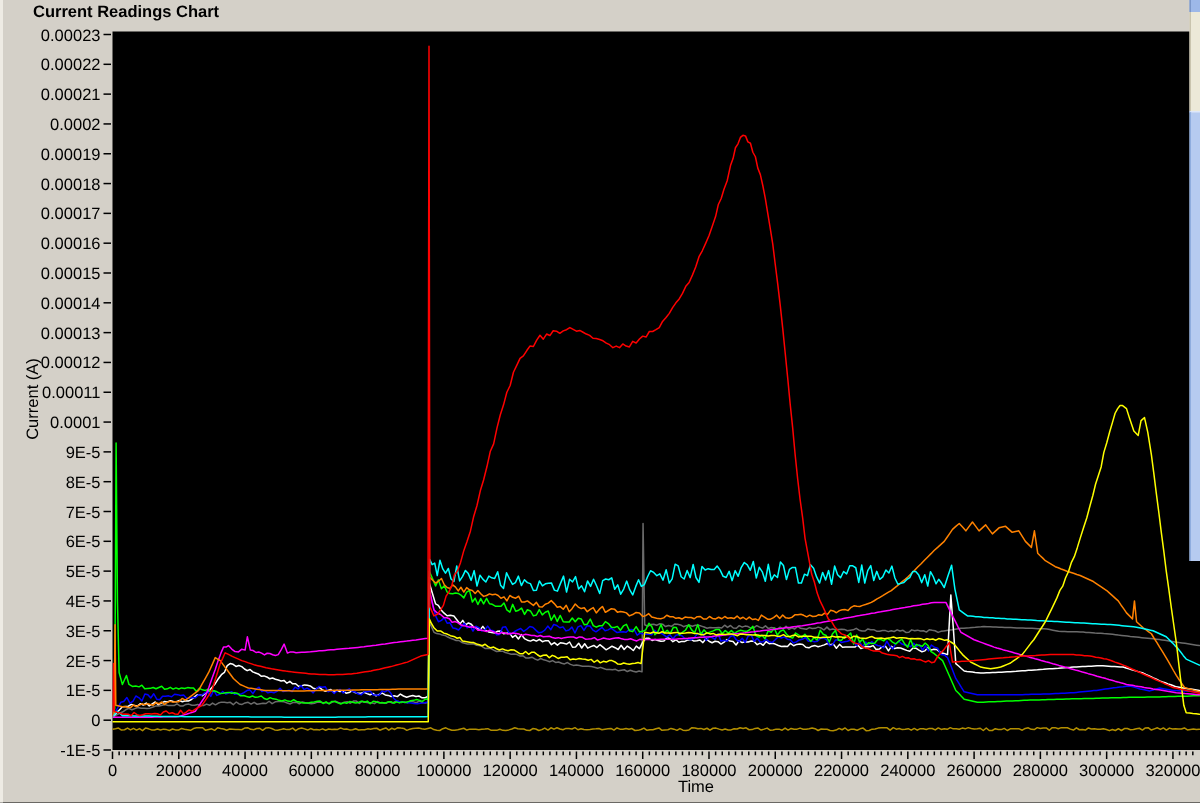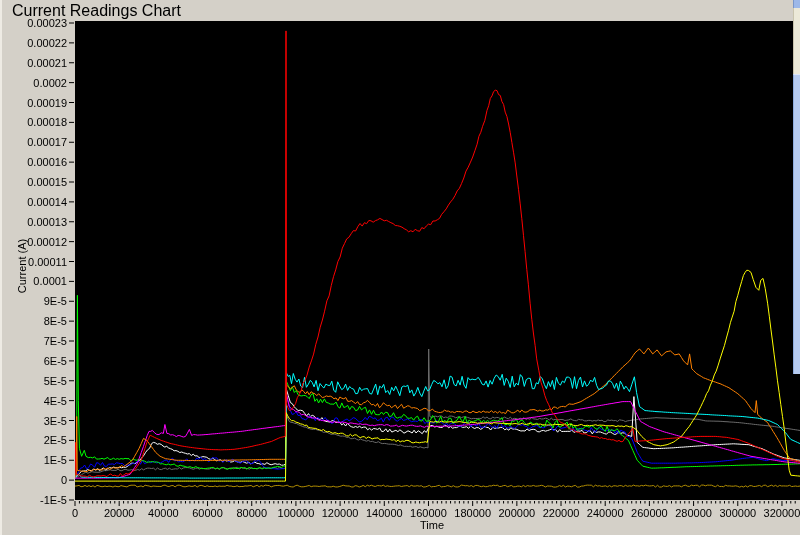--- a/index.html
+++ b/index.html
@@ -4,28 +4,28 @@
 <style>
   html,body{margin:0;padding:0;}
   body{
     width:800px;height:535px;position:relative;overflow:hidden;
     background:#d4d0c8;
     font-family:"Liberation Sans","DejaVu Sans",sans-serif;
     -webkit-font-smoothing:none;
   }
   .edge-left{position:absolute;left:0;top:0;width:2px;height:535px;background:#eeebe4;}
   .title{
-    position:absolute;left:12px;top:2px;font-size:16px;color:#000;white-space:nowrap;
+    position:absolute;left:22px;top:2px;font-size:11px;color:#000;white-space:nowrap;font-weight:bold;
   }
   .ylab{
     position:absolute;left:22px;top:266px;font-size:11px;color:#000;white-space:nowrap;
     transform:translate(-50%,-50%) rotate(-90deg);
   }
   .xlab{
-    position:absolute;left:432px;top:519px;font-size:11px;color:#000;white-space:nowrap;
+    position:absolute;left:464px;top:519px;font-size:11px;color:#000;white-space:nowrap;
     transform:translateX(-50%);
   }
   svg#chart{position:absolute;left:0;top:0;}
   svg text{font-family:"Liberation Sans","DejaVu Sans",sans-serif;font-size:11px;fill:#000;}
   
   .ovl-btn{position:absolute;left:793px;top:0;width:7px;height:8px;background:#9db8e8;border-left:1px solid #7a96c8;box-sizing:border-box;}
   .ovl-track{position:absolute;left:793px;top:8px;width:7px;height:66px;background:#ece9d8;border-left:1px solid #c9c4ae;box-sizing:border-box;}
   .ovl-thumb{position:absolute;left:793px;top:74px;width:7px;height:300px;background:#b6cbf0;border-left:1px solid #8fadde;border-top:1px solid #dee8fa;box-sizing:border-box;}
 </style>
 </head>

